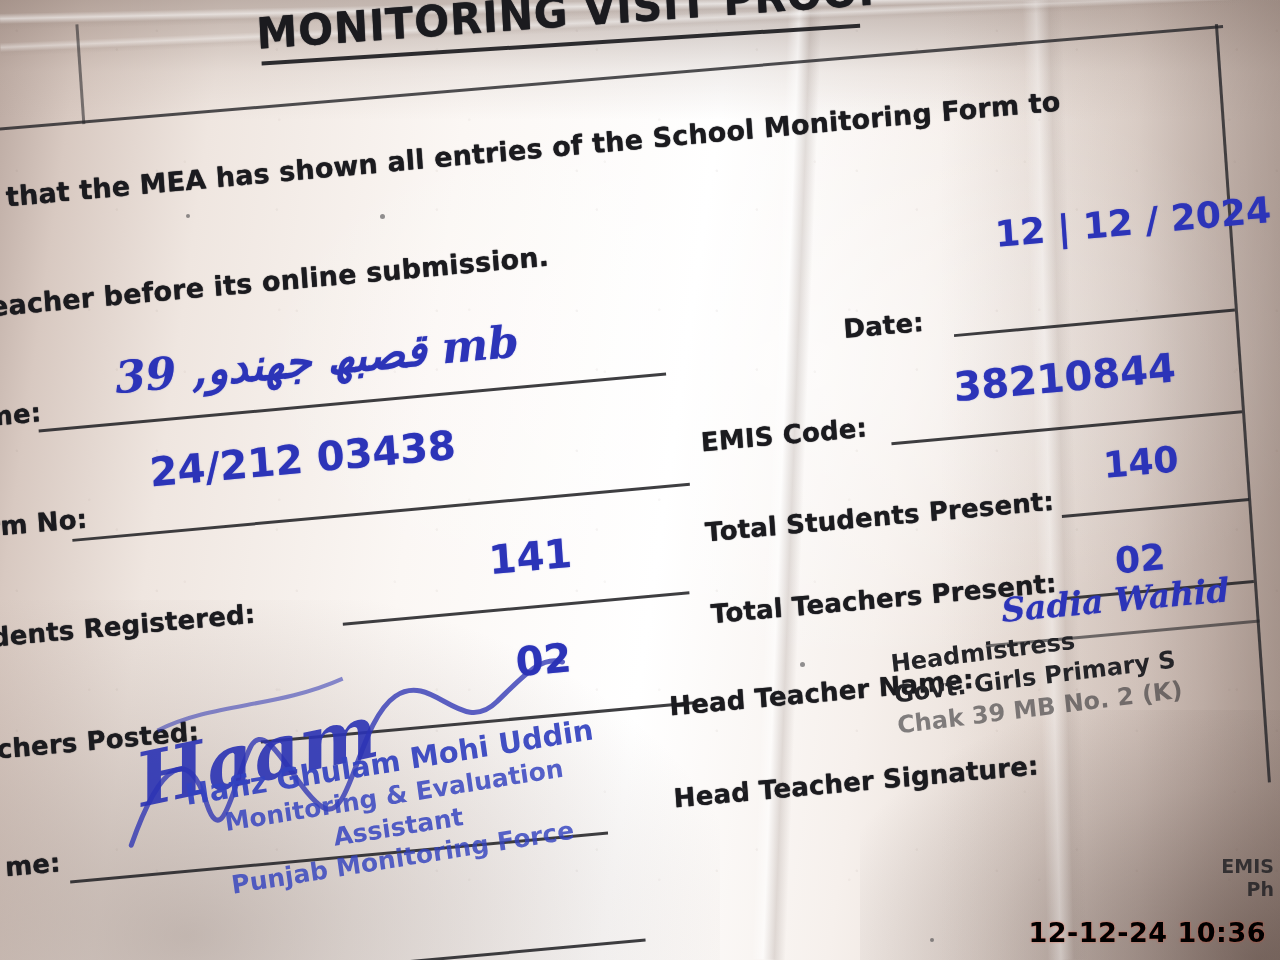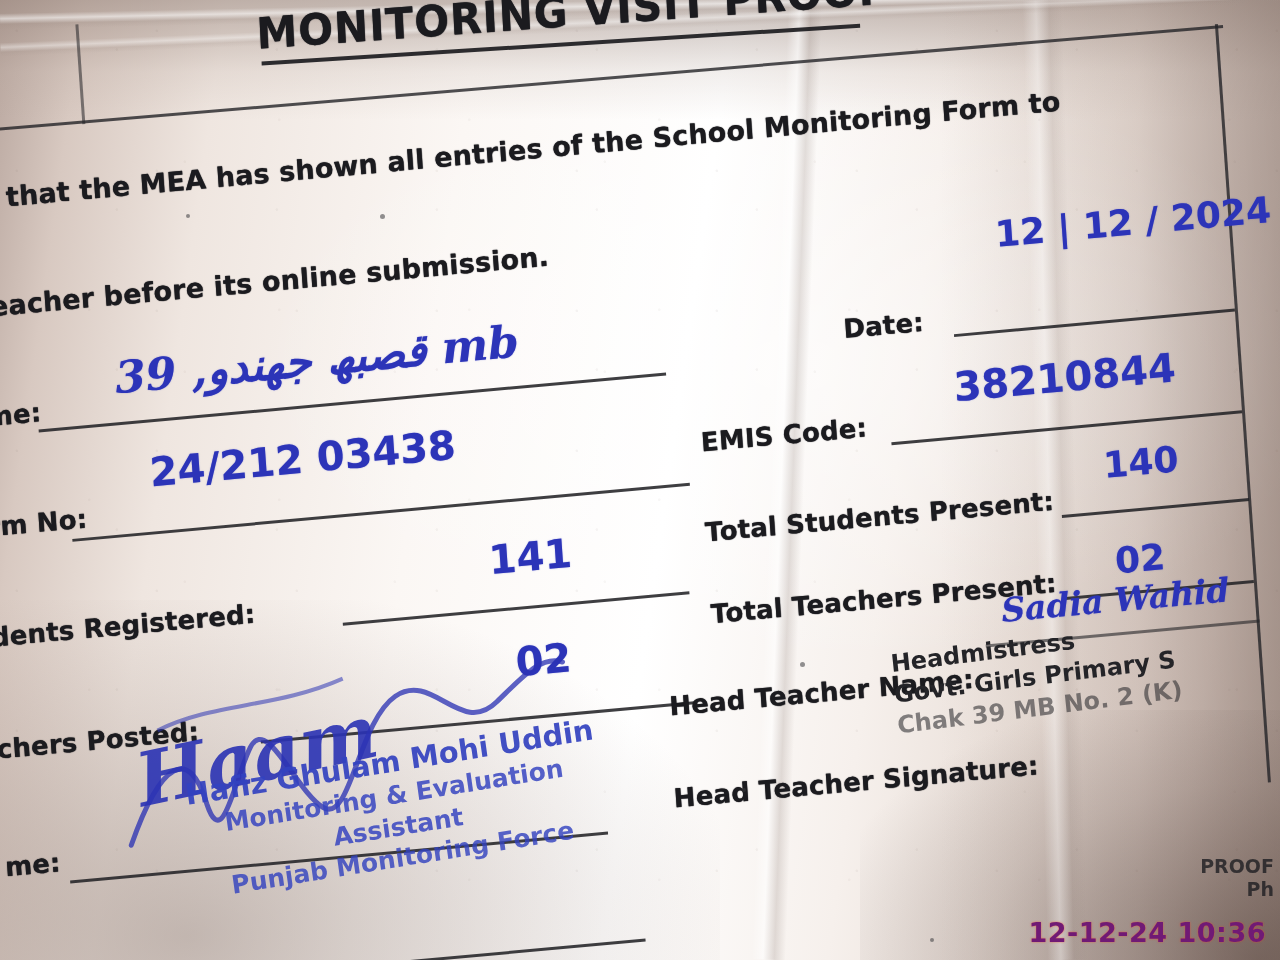--- a/index.html
+++ b/index.html
@@ -184,21 +184,21 @@
     font-weight: 700;
     font-size: 19px;
     line-height: 1.25;
     opacity: .8;
   }
 
   .timestamp {
     position: absolute;
     right: 14px;
     bottom: 12px;
-    color: #701a75;
+    color: #000000;
     font-family: "DejaVu Sans", sans-serif;
     font-weight: 700;
     font-size: 27px;
     letter-spacing: .5px;
     text-shadow: 0 0 2px rgba(255,60,30,0.7);
   }
 
   .noise {
     position: absolute;
     inset: 0;
@@ -303,21 +303,21 @@
 
     <div class="school-stamp">
       <div>Headmistress</div>
       <div>Govt. Girls Primary S</div>
       <div class="ss-faded">Chak 39 MB No. 2 (K)</div>
     </div>
 
   </div>
 
   <div class="master-stamp">
-    <div>PROOF</div>
+    <div>EMIS</div>
     <div>Ph</div>
   </div>
 
   <div class="timestamp">12-12-24  10:36</div>
 
   <div class="noise"></div>
   <div class="speck" style="left:380px; top:214px; width:5px; height:5px;"></div>
   <div class="speck" style="left:186px; top:214px; width:4px; height:4px;"></div>
   <div class="speck" style="left:800px; top:662px; width:5px; height:5px;"></div>
   <div class="speck" style="left:742px; top:788px; width:4px; height:4px;"></div>

